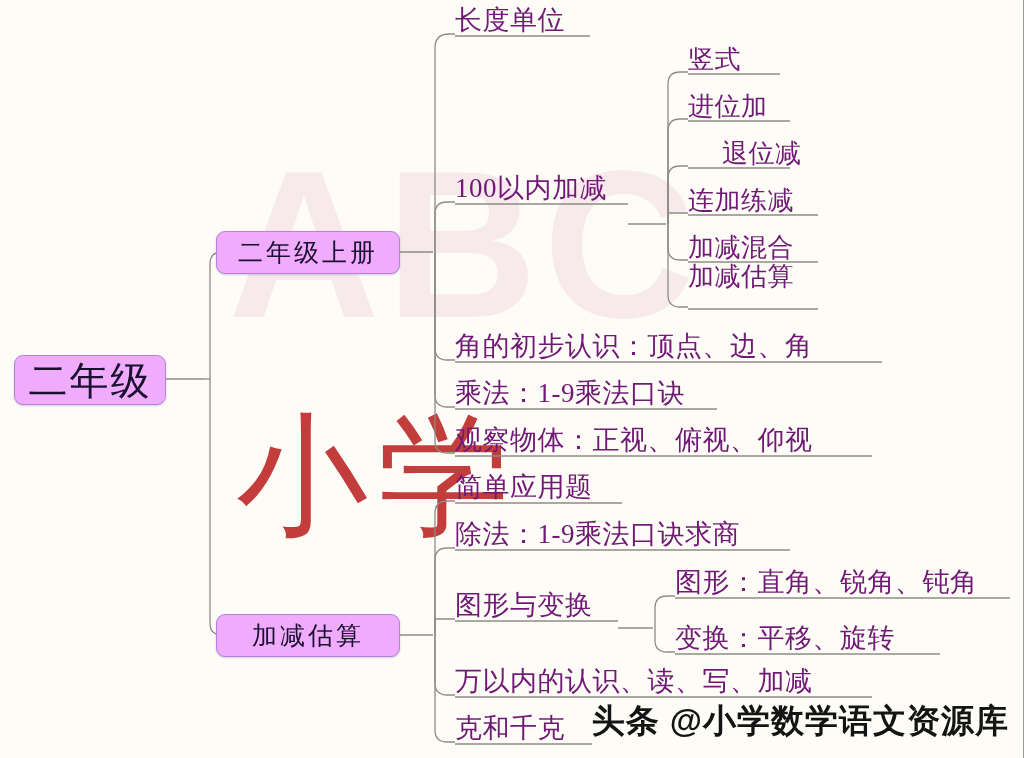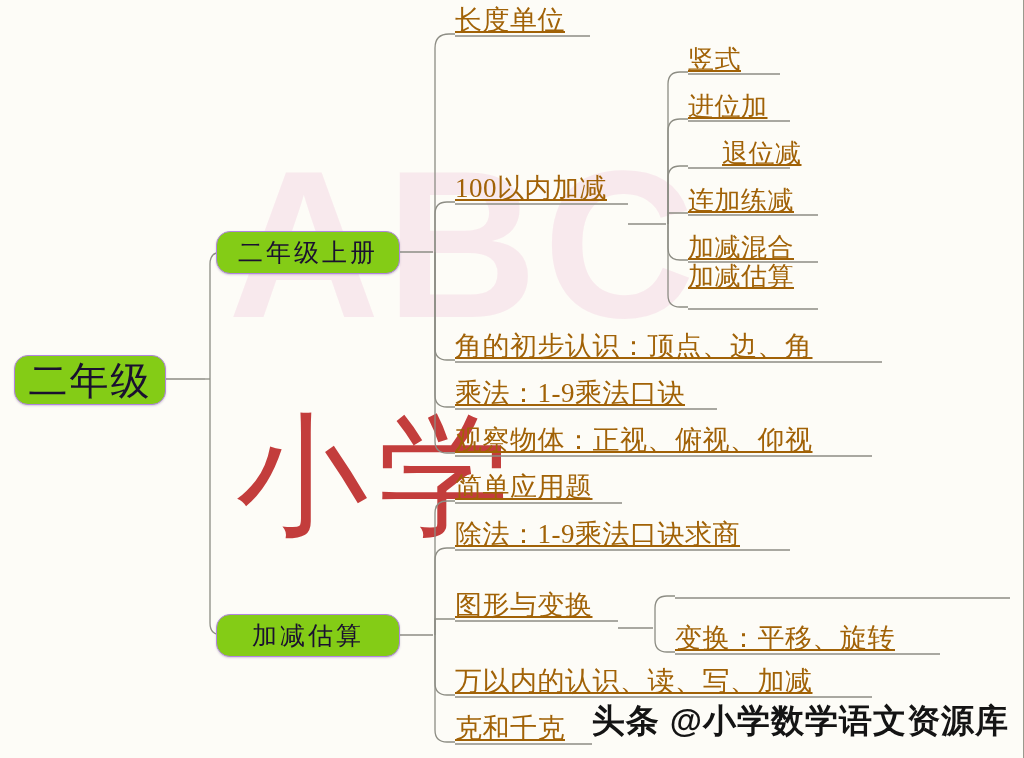--- a/index.html
+++ b/index.html
@@ -68,23 +68,23 @@
 
   
   .node {
     position: absolute;
     white-space: nowrap;
     color: #151515;
     line-height: 1;
   }
   
   .pill {
-    background: #84cc16;
+    background: #f0abfc;
     border: 1px solid #b184e0;
-    border-radius: 14px;
+    border-radius: 9px;
     box-shadow: 0 1px 2px rgba(120,90,150,0.30);
     display: flex;
     align-items: center;
     justify-content: center;
     color: #1a1030;
   }
   .pill.root {
     left: 14px; top: 355px;
     width: 150px; height: 48px;
     font-size: 39px;
@@ -100,22 +100,21 @@
     left: 216px; top: 614px;
     width: 182px; height: 41px;
     font-size: 25px;
     letter-spacing: 3px;
   }
 
   
   .leaf {
     font-size: 27px;
     letter-spacing: 0.5px;
-    color: #a16207;
-    text-decoration: underline;
+    color: #701a75;
   }
   .leaf.small {
     font-size: 26px;
   }
 
   .wm-credit {
     position: absolute;
     right: 14px;
     bottom: 14px;
     font-family: "Liberation Sans", sans-serif;
@@ -218,16 +217,17 @@
   <div class="node leaf small" style="left:688px; top:188px;">连加练减</div>
   <div class="node leaf small" style="left:688px; top:235px;">加减混合</div>
   <div class="node leaf small" style="left:688px; top:264px;">加减估算</div>
 
   <div class="node leaf" style="left:455px; top:474px;">简单应用题</div>
   <div class="node leaf" style="left:455px; top:521px;">除法：1-9乘法口诀求商</div>
   <div class="node leaf" style="left:455px; top:592px;">图形与变换</div>
   <div class="node leaf" style="left:455px; top:668px;">万以内的认识、读、写、加减</div>
   <div class="node leaf" style="left:455px; top:715px;">克和千克</div>
 
+  <div class="node leaf" style="left:675px; top:569px;">图形：直角、锐角、钝角</div>
   <div class="node leaf" style="left:675px; top:625px;">变换：平移、旋转</div>
 
   <div class="wm-credit">头条 @小学数学语文资源库</div>
 </div>
 
 </body></html>

